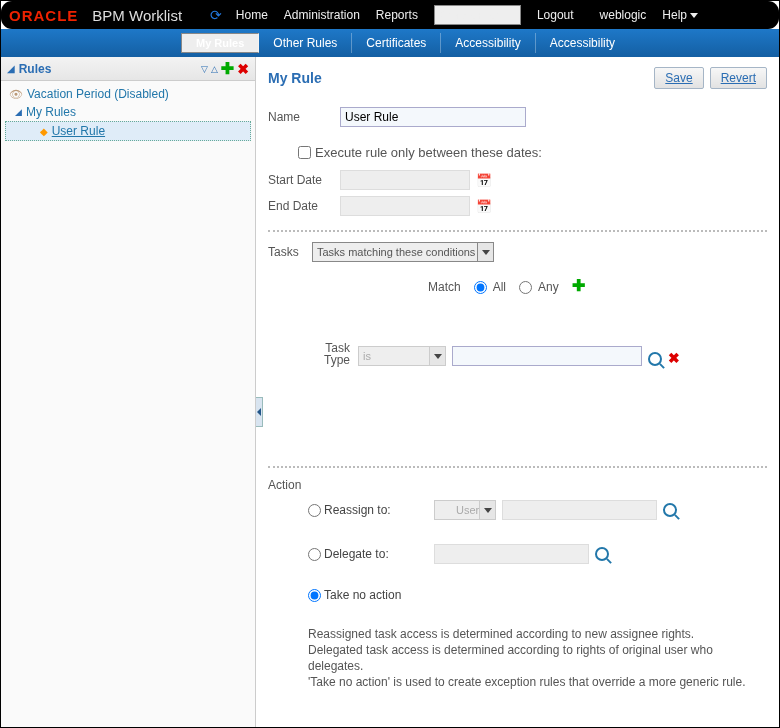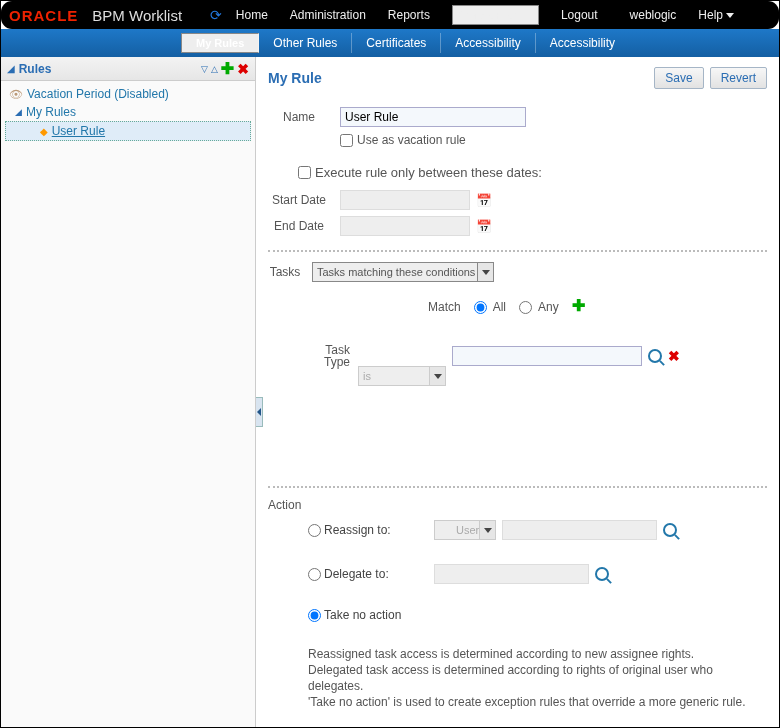--- a/index.html
+++ b/index.html
@@ -2,21 +2,21 @@
 <html><head>
 <meta charset="utf-8">
 <style>
 * { box-sizing: border-box; margin: 0; padding: 0; font-family: Arial, Helvetica, sans-serif; }
 body { background: #fff; width: 780px; height: 728px; overflow: hidden; border: 1px solid #000; }
 
 .topbar { background: #000; height: 28px; display: flex; align-items: center; color: #fff; padding: 0 8px; font-size: 12px; border-radius: 11px; }
 .oracle-logo { color: #e20; font-weight: bold; font-size: 15px; letter-spacing: 1px; margin-right: 14px; }
 .app-name { color: #ddd; font-size: 15px; flex: 0; margin-right: 28px; white-space: nowrap; }
 .nav-refresh { color: #27d; font-size: 14px; margin-right: 14px; }
-.topnav { display: flex; gap: 22px; align-items: center; }
+.topnav { display: flex; gap: 16px; align-items: center; }
 .topnav a { color: #eee; cursor: pointer; }
 .topnav a.sel { font-weight: bold; }
 .topnav .user { margin-left: 10px; }
 .caret-down { display:inline-block; width:0;height:0;border-left:4px solid transparent;border-right:4px solid transparent;border-top:5px solid #eee;margin-left:3px; vertical-align:middle;}
 
 .tabbar { background: linear-gradient(#1e78c8,#145fa3); height: 28px; display: flex; align-items: center; padding-left: 180px; font-size: 12px; }
 .tabbar a { color: #fff; padding: 0 14px; border-right: 1px solid rgba(255,255,255,.3); height: 20px; line-height: 20px; cursor: pointer; text-align: center; }
 .tabbar a:last-child { border-right: none; }
 .tabbar a.sel { font-weight: bold; }
 
@@ -33,45 +33,45 @@
 .tree-row { padding: 2px 4px; cursor: pointer; display: flex; align-items: center; gap: 4px; }
 .tree-child { padding-left: 10px; }
 .tree-grandchild { padding-left: 34px; }
 .tree-sel { background: #dfecf8; border: 1px dotted #6a9; }
 .eye { color: #b97; font-size: 11px; }
 .diamond { color: #f90; font-size: 10px; }
 
 .content { flex: 1; padding: 10px 12px; font-size: 12px; color: #444; overflow: auto; position: relative; }
 .content-header { display: flex; align-items: center; margin-bottom: 18px; }
 .content-title { color: #2a6db3; font-weight: bold; font-size: 14px; flex: 1; }
-.btn { background: linear-gradient(#f7f7f7,#e2e2e2); border: 1px solid #a5b5c6; padding: 3px 10px; font-size: 12px; color: #2a6db3; cursor: pointer; border-radius: 2px; margin-left: 6px; }
+.btn { background: linear-gradient(#f7f7f7,#e2e2e2); border: 1px solid #a5b5c6; padding: 3px 10px; font-size: 12px; color: #2a6db3; cursor: pointer; border-radius: 2px; margin-left: 6px; text-decoration: underline; }
 
 .form-row { display: flex; align-items: center; margin-bottom: 6px; }
-.lbl { width: 72px; text-align: center; padding-right: 10px; color: #555; }
+.lbl { width: 72px; text-align: left; padding-right: 10px; color: #555; }
 .txt { border: 1px solid #aac; background: #f4f8fc; height: 20px; padding: 0 4px; font-size: 12px; }
 .txt.w200 { width: 186px; }
 .txt.date { width: 130px; background: #eee; border: 1px solid #ddd; }
 .cb { margin-right: 4px; vertical-align: middle; }
 .cb-lbl { color: #555; }
 
 .dots { border-top: 2px dotted #bbb; margin: 14px 0 10px; }
 
 .section-lbl { color: #555; margin-bottom: 8px; }
 
 .sel { border: 1px solid #888; background: #eee; height: 20px; font-size: 11px; padding: 0 18px 0 4px; position: relative; display: inline-flex; align-items: center; color: #555; cursor: pointer; }
 .sel .dd { position: absolute; right: 0; width: 16px; height: 100%; border-left: 1px solid #888; display: flex; align-items: center; justify-content: center; background: #e6e6e6; }
 .sel .dd::after { content:''; width:0;height:0;border-left:4px solid transparent;border-right:4px solid transparent;border-top:5px solid #444; }
 .sel.dis { color: #aaa; border-color: #ccc; }
 .sel.dis .dd { border-color: #ccc; }
 
 .radio { margin-right: 3px; vertical-align: middle; }
 .rlbl { margin-right: 10px; color: #555; }
 
 .match-row { padding-left: 160px; margin: 14px 0 10px; }
-.cond-row { display: flex; align-items: center; padding-left: 50px; }
+.cond-row { display: flex; align-items: flex-end; padding-left: 50px; }
 .cond-row .clbl { width: 40px; text-align: right; padding-right: 8px; color: #555; line-height: 12px; }
 .cond-row .txt { width: 190px; }
 
 .mag { display:inline-block; width:14px; height:14px; border:2px solid #27a; border-radius:50%; position:relative; margin-left:6px; cursor:pointer; }
 .mag::after { content:''; position:absolute; width:6px; height:2px; background:#27a; bottom:-3px; right:-5px; transform:rotate(45deg); }
 
 .cal-icon { color:#a68; font-size:13px; margin-left:6px; cursor:pointer; }
 
 .action-grid { padding-left: 40px; }
 .action-row { display: flex; align-items: center; margin-bottom: 24px; }
@@ -142,24 +142,20 @@
     <div class="content-header">
       <span class="content-title">My Rule</span>
       <button class="btn">Save</button>
       <button class="btn">Revert</button>
     </div>
 
     <div class="form-row">
       <span class="lbl">Name</span>
       <input class="txt w200" value="User Rule" style="">
     </div>
-    <div class="form-row" style="padding-left:72px;">
-      <input type="checkbox" class="cb" style="">
-      <span class="cb-lbl">Use as vacation rule</span>
-    </div>
 
     <div class="form-row" style="margin-top:18px;padding-left:30px;">
       <input type="checkbox" class="cb" style="">
       <span class="cb-lbl" style="font-size:13px;">Execute rule only between these dates:</span>
     </div>
 
     <div class="form-row" style="margin-top:10px;">
       <span class="lbl">Start Date</span>
       <input class="txt date" style="">
       <span class="cal-icon">📅</span>

